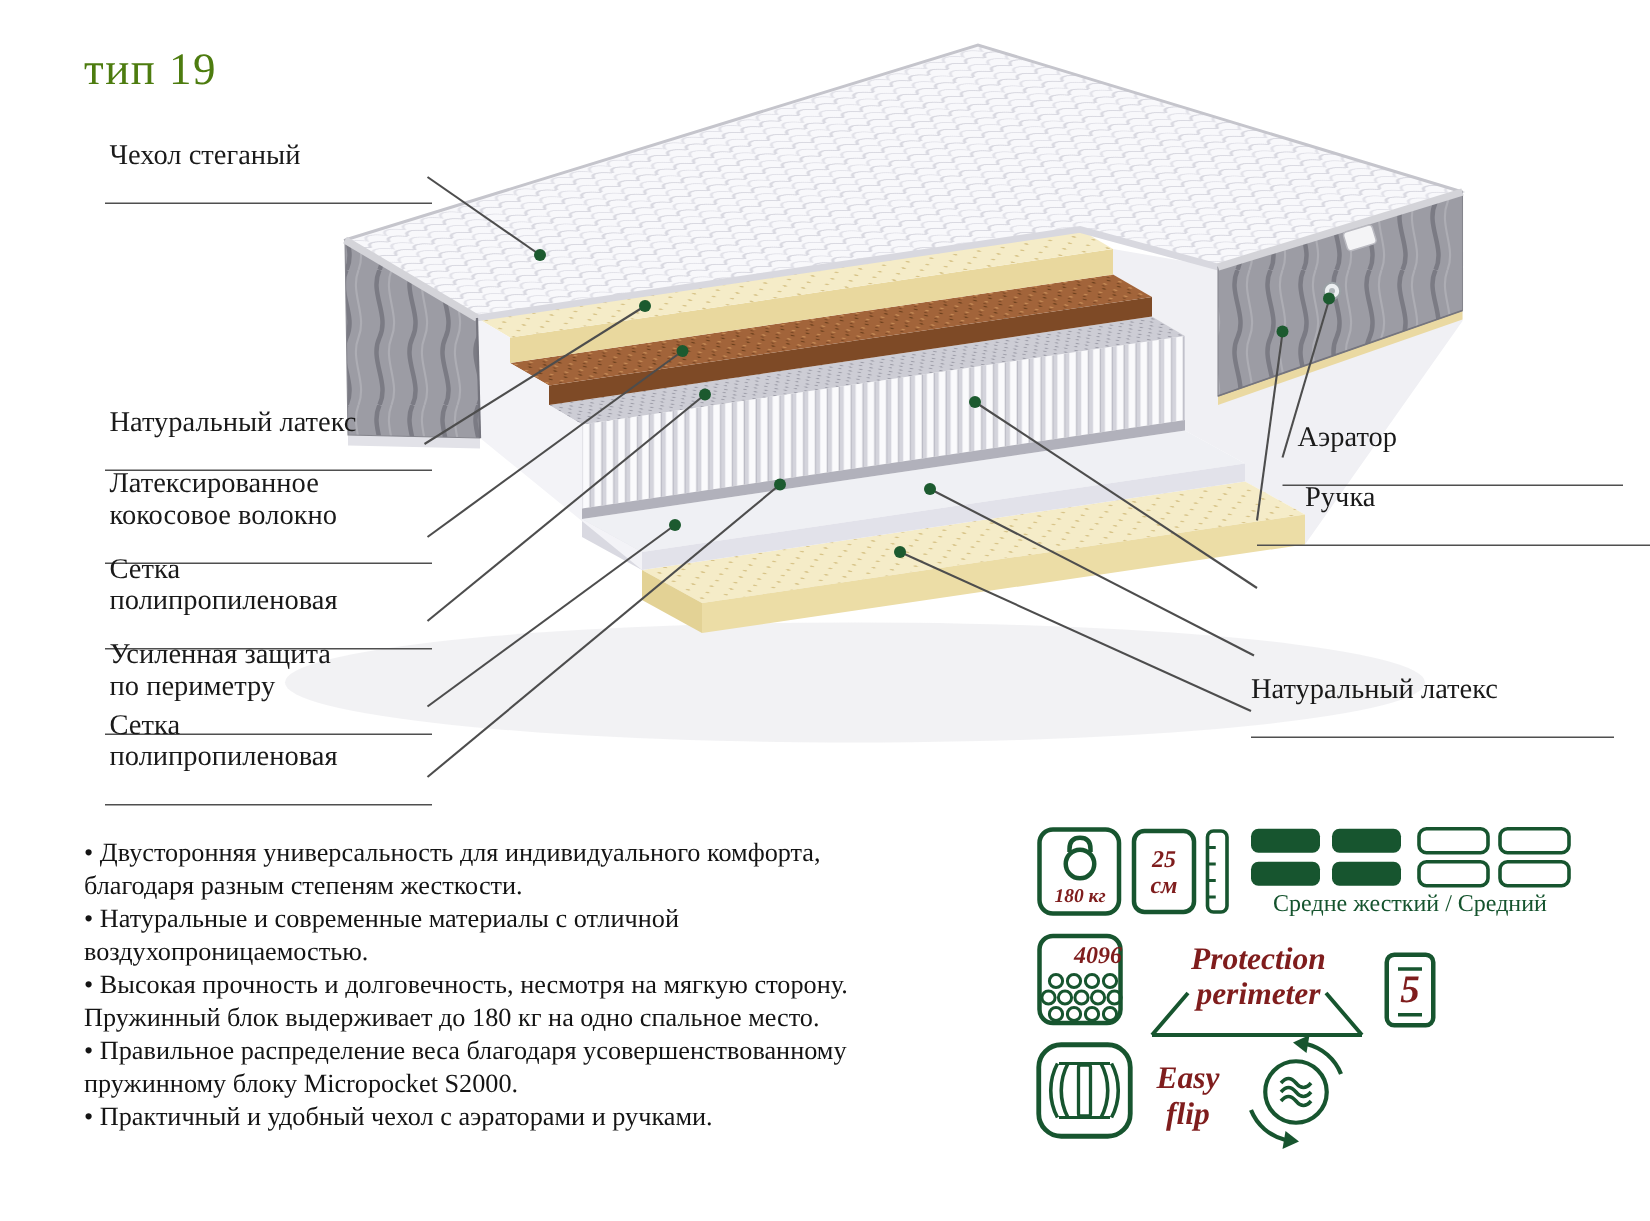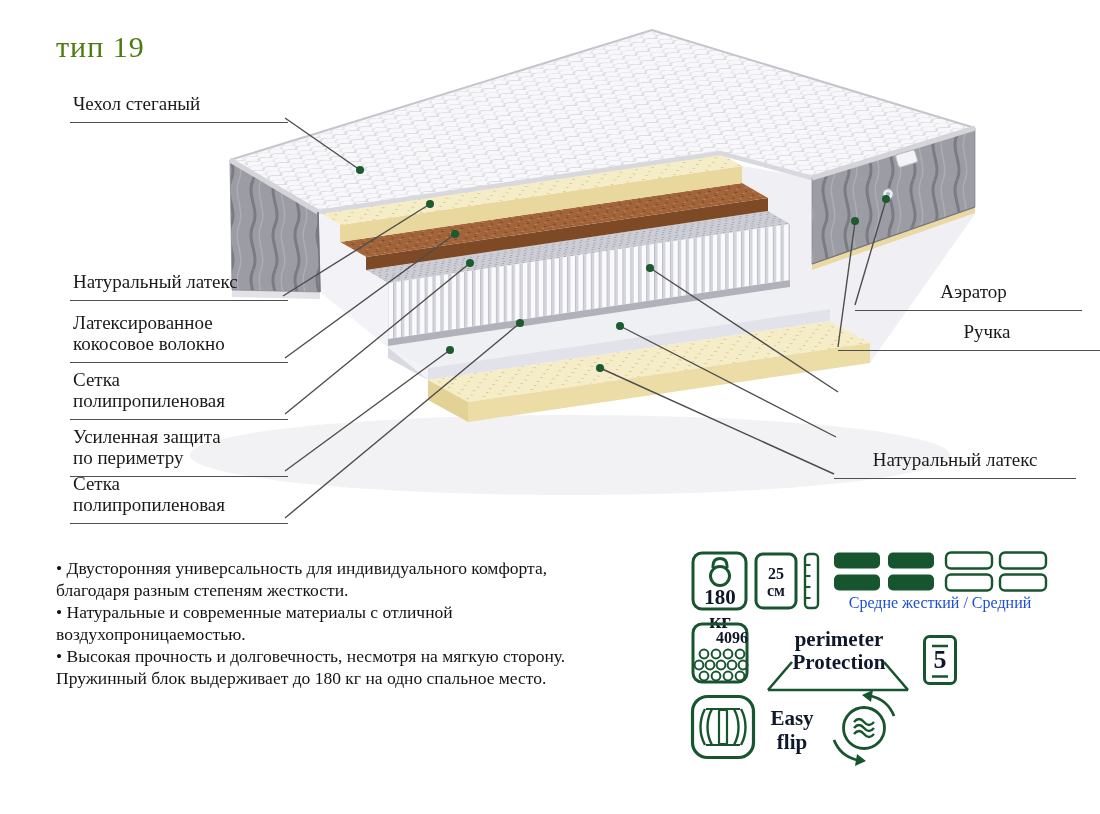--- a/index.html
+++ b/index.html
@@ -1,27 +1,27 @@
 <!DOCTYPE html>
 <html><head>
 <meta charset="utf-8">
 <style>
   html,body{margin:0;padding:0;background:#ffffff;}
   .canvas{position:relative;width:1100px;height:814px;background:#fff;overflow:hidden;
           font-family:"Liberation Serif","DejaVu Serif",serif;}
   .abs{position:absolute;}
   #title{left:56px;top:30px;font-size:30px;font-weight:normal;color:#4d7c0f;letter-spacing:1px;}
   .lab{position:absolute;color:#1a1a1a;font-size:19px;line-height:21px;white-space:pre-line;
-       border-bottom:1.5px solid #4f4f4f;padding-bottom:8px;}
+       border-bottom:1.5px solid #4f4f4f;padding-bottom:21px;}
   .lab-l{left:70px;width:215px;padding-left:3px;}
-  .lab-r{width:236px;text-align:center;}
+  .lab-r{width:236px;}
   #features{position:absolute;left:56px;top:557px;width:622px;color:#141414;}
   #features p{margin:0;font-size:17.5px;line-height:22px;white-space:pre-line;}
-  .gtxt{position:absolute;color:#0f172a;font-weight:bold;text-align:center;line-height:24px;}
-  .badge-label{position:absolute;color:#1d4ed8;font-size:16px;text-align:center;}
+  .gtxt{position:absolute;color:#7f1d1d;font-weight:bold;text-align:center;line-height:24px;font-style:italic;}
+  .badge-label{position:absolute;color:#14532d;font-size:16px;text-align:center;}
   svg{position:absolute;overflow:visible;}
   .g-stroke{stroke:#17552f;fill:none;}
 </style>
 </head>
 <body>
 
 <div class="canvas">
 
   <div id="title" class="abs">тип 19</div>
 
@@ -165,30 +165,33 @@
   <div class="lab lab-r" style="left:838px;top:321px;width:234px;padding-left:32px">Ручка</div>
   <div class="lab lab-r" style="left:834px;top:449px;width:242px">Натуральный латекс</div>
 
   <div id="features">
     <p>• Двусторонняя универсальность для индивидуального комфорта,
 благодаря разным степеням жесткости.</p>
     <p>• Натуральные и современные материалы с отличной
 воздухопроницаемостью.</p>
     <p>• Высокая прочность и долговечность, несмотря на мягкую сторону.
 Пружинный блок выдерживает до 180 кг на одно спальное место.</p>
+    <p>• Правильное распределение веса благодаря усовершенствованному
+пружинному блоку Micropocket S2000.</p>
+    <p>• Практичный и удобный чехол с аэраторами и ручками.</p>
   </div>
 
   <svg style="left:690px;top:550px" width="60" height="62" viewBox="0 0 60 62">
     <rect x="3" y="3" width="53" height="56" rx="9" class="g-stroke" stroke-width="3"></rect>
     <g>
       <path d="M23,18 v-2 q0,-7.5 7,-7.5 q7,0 7,7.5 v2" class="g-stroke" stroke-width="3"></path>
       <circle cx="30" cy="26" r="9.5" class="g-stroke" stroke-width="3"></circle>
     </g>
   </svg>
-  <div class="gtxt" style="left:692px;top:585px;width:56px;font-size:21px">180 кг</div>
+  <div class="gtxt" style="left:692px;top:585px;width:56px;font-size:13px">180 кг</div>
 
   <svg style="left:754px;top:550px" width="68" height="62" viewBox="0 0 68 62">
     <rect x="2" y="4" width="40" height="54" rx="7" class="g-stroke" stroke-width="3"></rect>
     <g>
       <rect x="51" y="4" width="13" height="54" rx="4" class="g-stroke" stroke-width="2.4"></rect>
       <path d="M51,15 h5.5 M51,26 h5.5 M51,37 h5.5 M51,48 h5.5" class="g-stroke" stroke-width="2"></path>
     </g>
   </svg>
   <div class="gtxt" style="left:756px;top:565px;width:40px;font-size:16px;line-height:17px">
     <span style="display:block">25</span>
@@ -225,22 +228,22 @@
         <circle cx="53" cy="43" r="4.4"></circle>
       <circle cx="14" cy="54" r="4.4"></circle>
         <circle cx="26" cy="54" r="4.4"></circle>
         <circle cx="38" cy="54" r="4.4"></circle>
         <circle cx="50" cy="54" r="4.4"></circle>
     </g>
   </svg>
   <div class="gtxt" style="left:692px;top:626px;width:80px;font-size:16px">4096</div>
 
   <div class="gtxt" style="left:754px;top:628px;width:170px;font-size:21px;line-height:23px">
+    <span style="display:block">Protection</span>
     <span style="display:block">perimeter</span>
-    <span style="display:block">Protection</span>
   </div>
   <svg style="left:754px;top:652px" width="170" height="44" viewBox="0 0 170 44">
     <path d="M14,38 L38,10 M130,10 L154,38 M14,38 H154" class="g-stroke" stroke-width="2.6"></path>
   </svg>
 
   <svg style="left:922px;top:634px" width="38" height="54" viewBox="0 0 38 54">
     <rect x="2.5" y="2.5" width="31" height="47" rx="5" class="g-stroke" stroke-width="3"></rect>
     <path d="M10,12 H26 M10,42.5 H26" class="g-stroke" stroke-width="2.4"></path>
   </svg>
   <div class="gtxt" style="left:922px;top:647px;width:36px;font-size:26px;line-height:26px">5</div>

